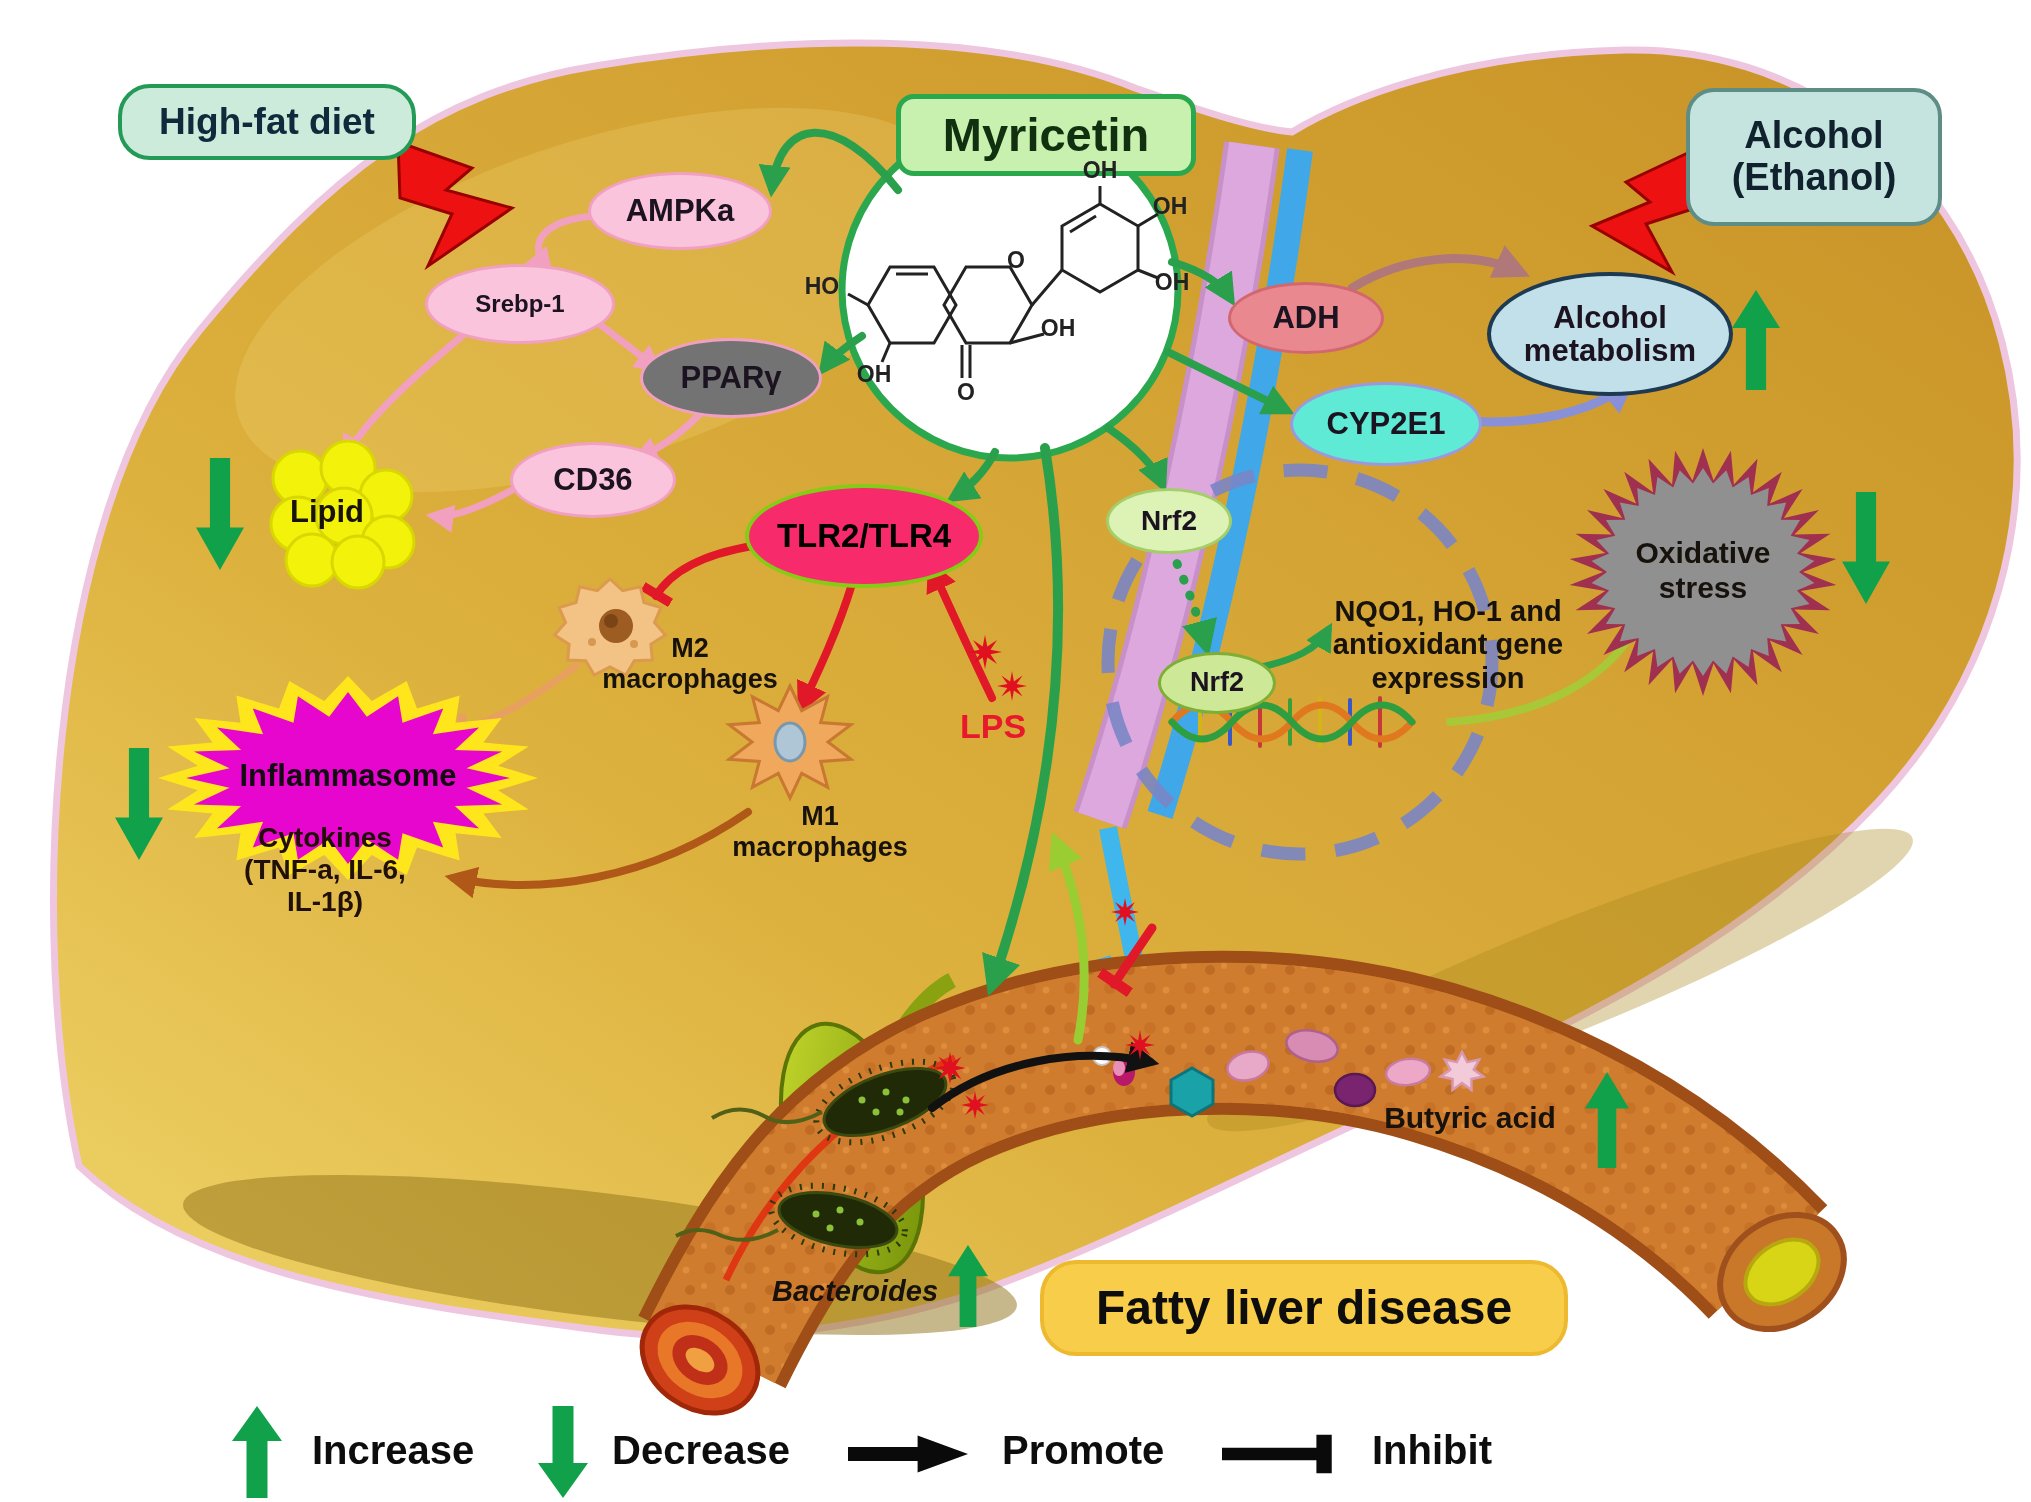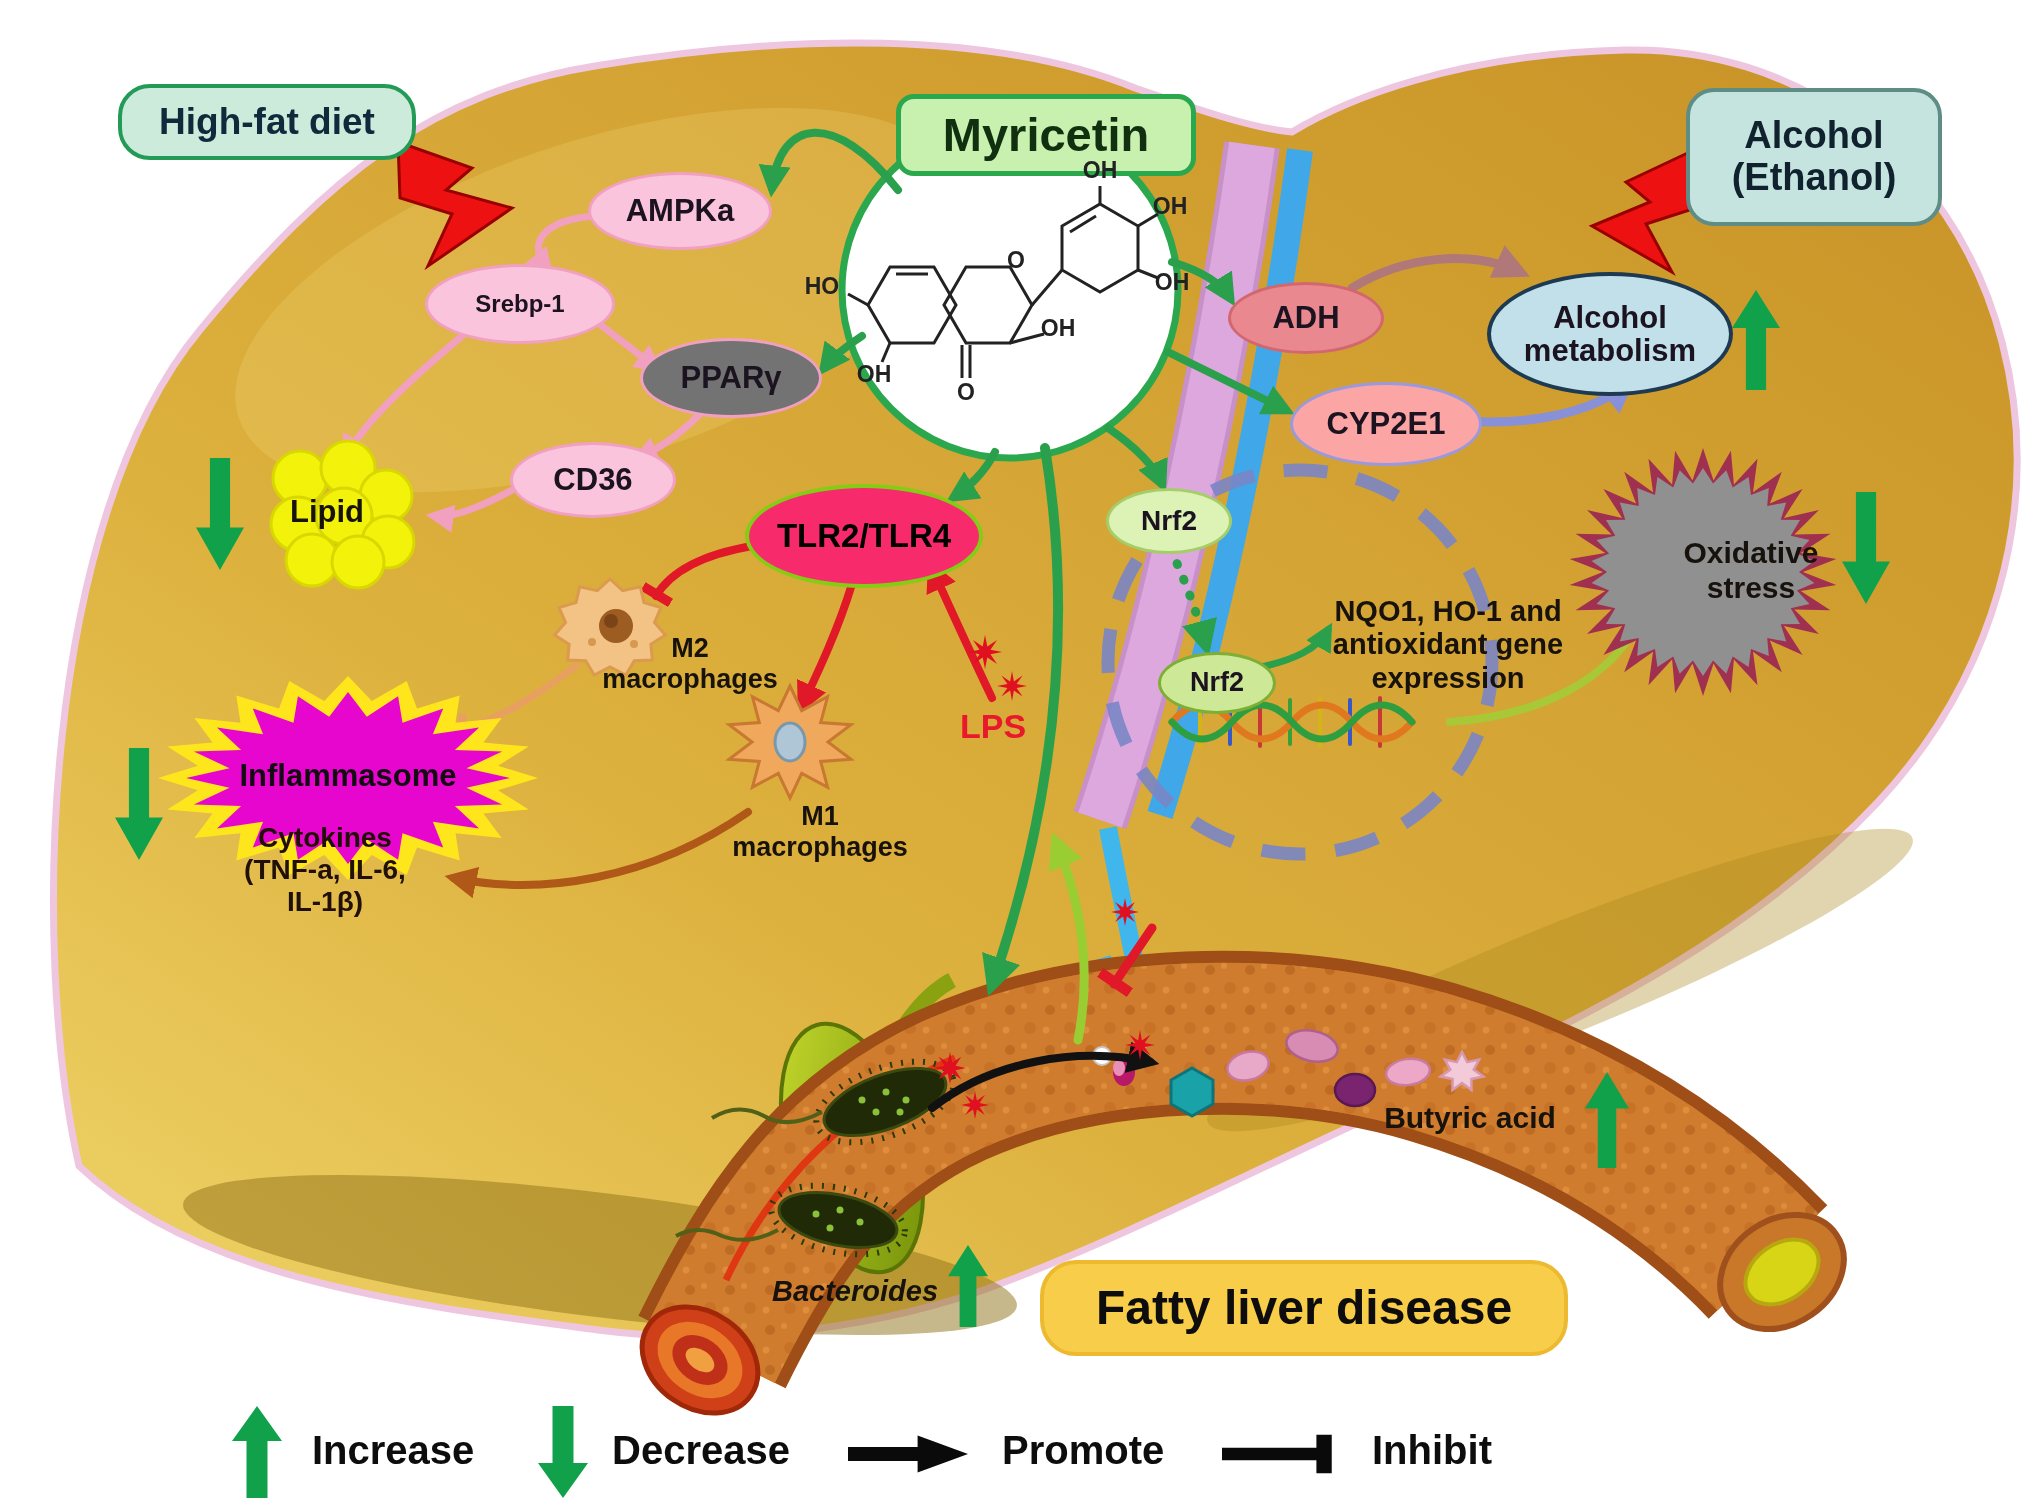--- a/index.html
+++ b/index.html
@@ -267,40 +267,40 @@
 
 <div class="box" style="left:1040px;top:1260px;width:520px;height:88px;background:#F8CD49;border:4px solid #EDB92F;border-radius:36px;font-size:48px;color:#0d0d0d;">Fatty liver disease</div>
 
 <div class="ellipse" style="left:588px;top:172px;width:178px;height:72px;background:#FAC4DC;border:3px solid #F2A0C2;font-size:31px;">AMPKa</div>
 <div class="ellipse" style="left:425px;top:264px;width:184px;height:74px;background:#FAC4DC;border:3px solid #F2A0C2;font-size:24px;">Srebp-1</div>
 <div class="ellipse" style="left:640px;top:338px;width:176px;height:74px;background:#737373;border:3px solid #F2A0C2;font-size:31px;">PPARγ</div>
 <div class="ellipse" style="left:510px;top:442px;width:160px;height:70px;background:#FAC4DC;border:3px solid #F2A0C2;font-size:31px;">CD36</div>
 <div class="ellipse" style="left:745px;top:484px;width:230px;height:96px;background:#F72A6B;border:4px solid #84cc16;font-size:33px;color:#000000;">TLR2/TLR4</div>
 
 <div class="ellipse" style="left:1228px;top:282px;width:150px;height:66px;background:#E9898F;border:3px solid #D26770;font-size:31px;">ADH</div>
-<div class="ellipse" style="left:1290px;top:382px;width:186px;height:78px;background:#fca5a5;border:3px solid #9B99DD;font-size:31px;">CYP2E1</div>
+<div class="ellipse" style="left:1290px;top:382px;width:186px;height:78px;background:#5eead4;border:3px solid #9B99DD;font-size:31px;">CYP2E1</div>
 <div class="ellipse" style="left:1487px;top:272px;width:238px;height:116px;background:#C2E0EA;border:4px solid #1D3A52;font-size:31px;">Alcohol
 metabolism</div>
 <div class="ellipse" style="left:1106px;top:488px;width:120px;height:60px;background:#DDF2B5;border:3px solid #A4CE6A;font-size:28px;">Nrf2</div>
 <div class="ellipse" style="left:1158px;top:652px;width:112px;height:56px;background:#CDE998;border:3px solid #7FAE35;font-size:27px;">Nrf2</div>
 
 <div class="lbl" style="left:327px;top:512px;font-size:31px;">Lipid</div>
 <div class="lbl" style="left:690px;top:664px;font-size:27px;">M2
 macrophages</div>
 <div class="lbl" style="left:820px;top:832px;font-size:27px;">M1
 macrophages</div>
 <div class="lbl" style="left:993px;top:727px;font-size:34px;color:#E8192C;">LPS</div>
 <div class="lbl" style="left:348px;top:776px;font-size:31px;color:#140a12;">Inflammasome</div>
 <div class="lbl" style="left:325px;top:870px;font-size:28px;color:#201008;">Cytokines
 (TNF-a, IL-6,
 IL-1β)</div>
 <div class="lbl" style="left:1448px;top:645px;font-size:29px;">NQO1, HO-1 and
 antioxidant gene
 expression</div>
-<div class="lbl" style="left:1703px;top:570px;font-size:30px;margin-left:48px;">Oxidative
+<div class="lbl" style="left:1703px;top:570px;font-size:30px;">Oxidative
 stress</div>
 <div class="lbl" style="left:855px;top:1292px;font-size:29px;font-style:italic;">Bacteroides</div>
 <div class="lbl" style="left:1470px;top:1118px;font-size:30px;">Butyric acid</div>
 
 <span class="mol" style="left:822px;top:286px;">HO</span>
 <span class="mol" style="left:1016px;top:260px;">O</span>
 <span class="mol" style="left:1100px;top:170px;">OH</span>
 <span class="mol" style="left:1170px;top:206px;">OH</span>
 <span class="mol" style="left:1172px;top:282px;">OH</span>
 <span class="mol" style="left:1058px;top:328px;">OH</span>

